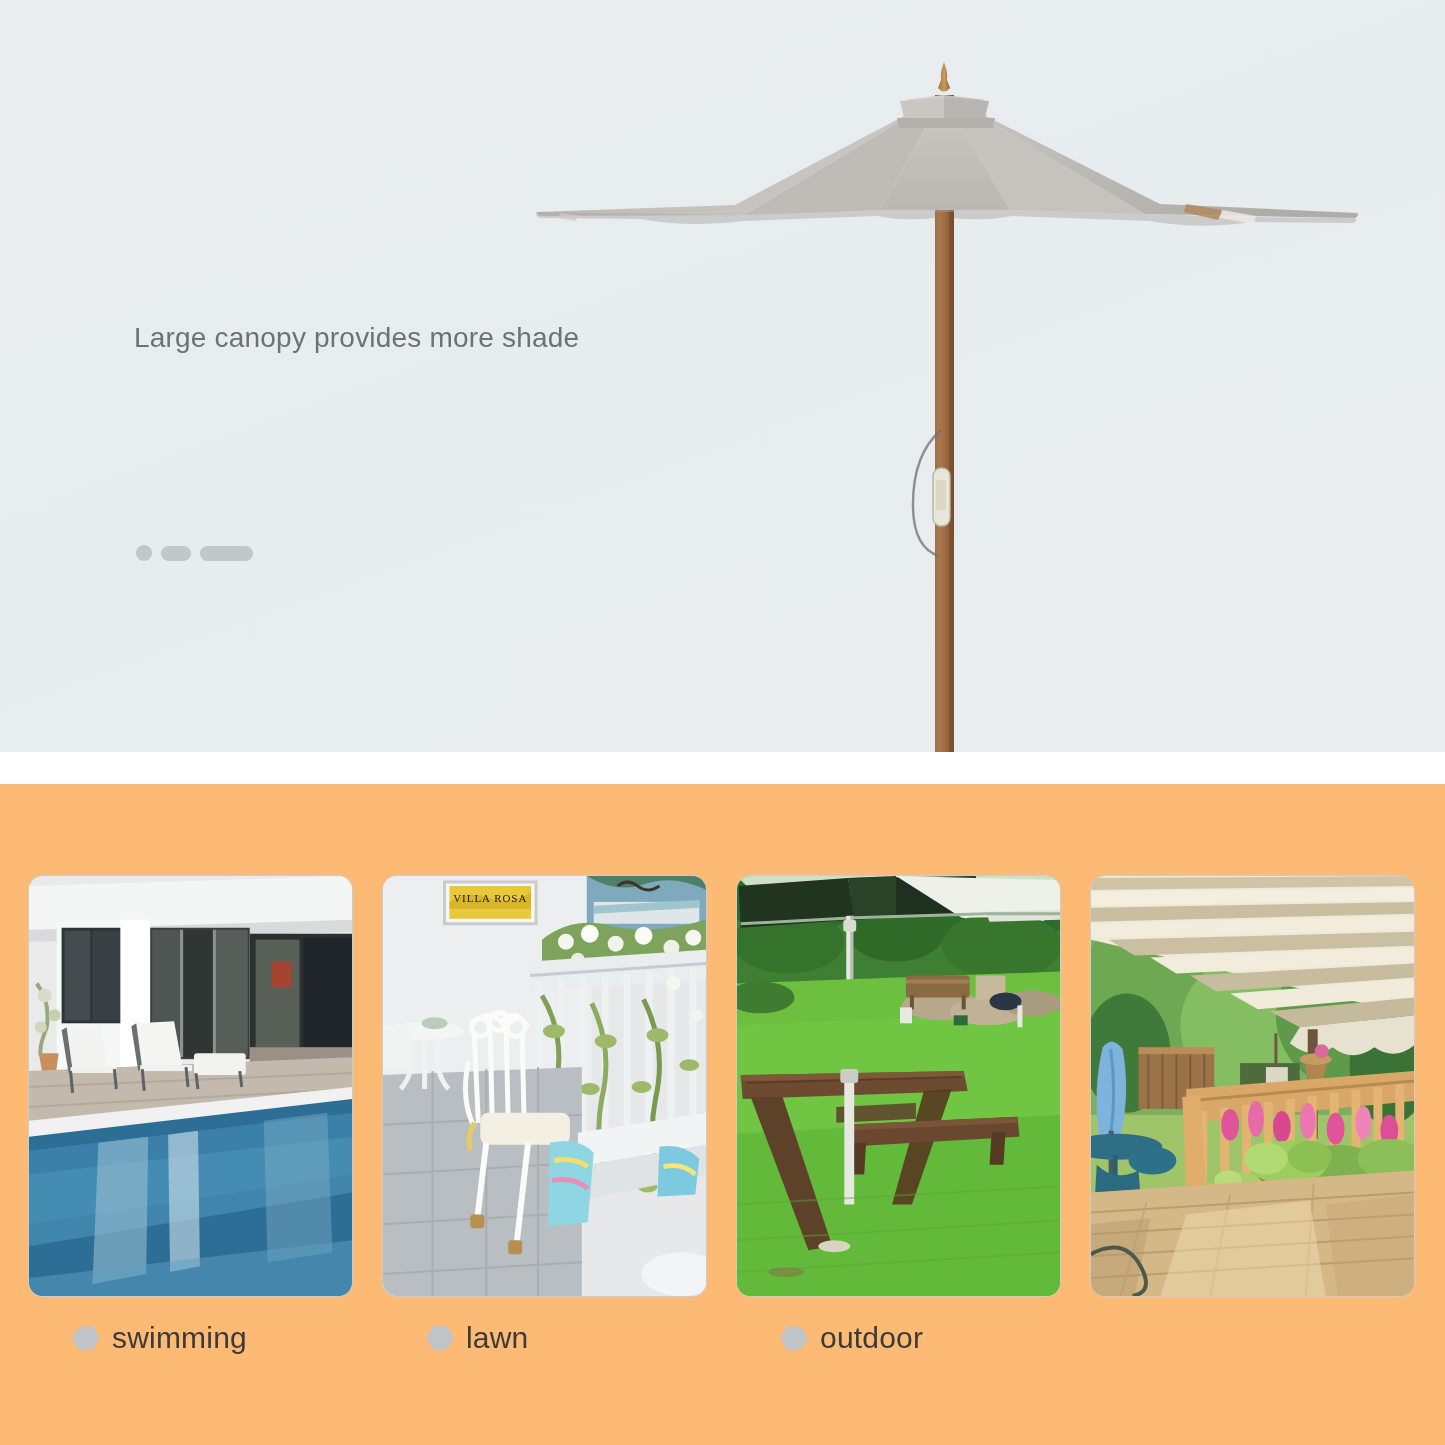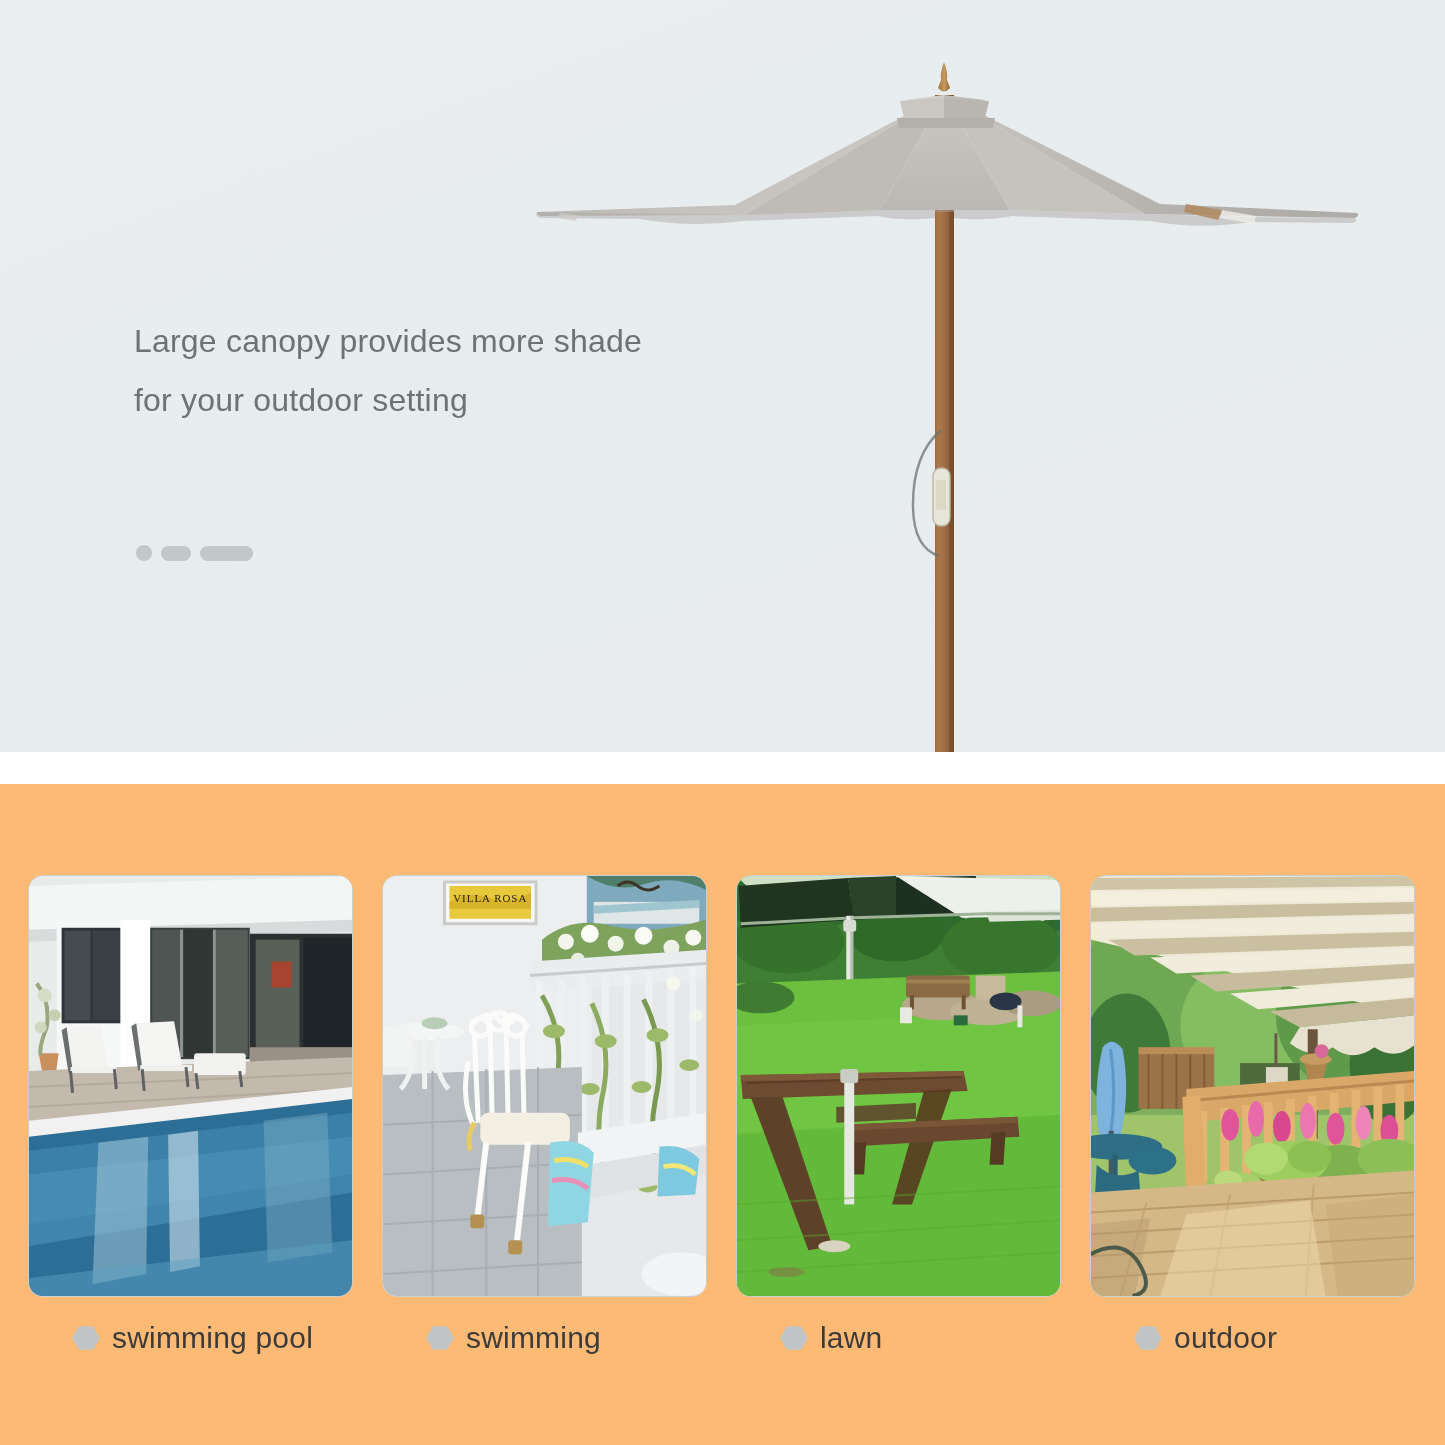--- a/index.html
+++ b/index.html
@@ -29,21 +29,21 @@
   .hero-title {
     font-size:46px;
     font-weight:400;
     letter-spacing:1.2px;
     color:#4b5053;
     line-height:1.1;
     white-space:nowrap;
   }
   .hero-sub {
     margin-top:38px;
-    font-size:32px;
+    font-size:28px;
     font-weight:300;
     color:#6d7276;
     line-height:1.85;
     letter-spacing:0.2px;
   }
   .hero-sub span { display:block; }
 
   
   .pips {
     position:absolute;
@@ -192,21 +192,20 @@
 
     <path d="M941 430 Q912 455 913 508 Q914 548 939 556" stroke="#6f6f6f" stroke-width="2.4" fill="none" opacity="0.75"></path>
 
     <rect x="933" y="468" width="17" height="58" rx="8" fill="#e8e6d8" stroke="#b9b7a5" stroke-width="1.4"></rect>
     <rect x="936" y="480" width="10" height="30" fill="#d8d5c2" opacity="0.8"></rect>
   </svg>
 
   <div class="hero-copy">
     <div class="hero-sub">
       <span>Large canopy provides more shade</span>
-      <span>for your outdoor setting</span>
     </div>
   </div>
 
   <div class="pips">
     <div class="pip-dot"></div>
     <div class="pip-short"></div>
     <div class="pip-long"></div>
   </div>
 </div>
 
@@ -585,24 +584,20 @@
         <path d="M236 330 L325 320 L325 422 L248 422 Z" fill="#c4a676" opacity="0.4"></path>
 
         <path d="M0 380 q34 -18 50 12 q14 26 -8 30" stroke="#4b5a4a" stroke-width="4" fill="none"></path>
       </svg>
     </div>
   </div>
 
   <div class="captions">
     <div class="caption">
       <span class="hexagon"></span>
-      <span class="caption-label">swimming pool</span>
-    </div>
-    <div class="caption">
-      <span class="hexagon"></span>
       <span class="caption-label">swimming</span>
     </div>
     <div class="caption">
       <span class="hexagon"></span>
       <span class="caption-label">lawn</span>
     </div>
     <div class="caption">
       <span class="hexagon"></span>
       <span class="caption-label">outdoor</span>
     </div>

